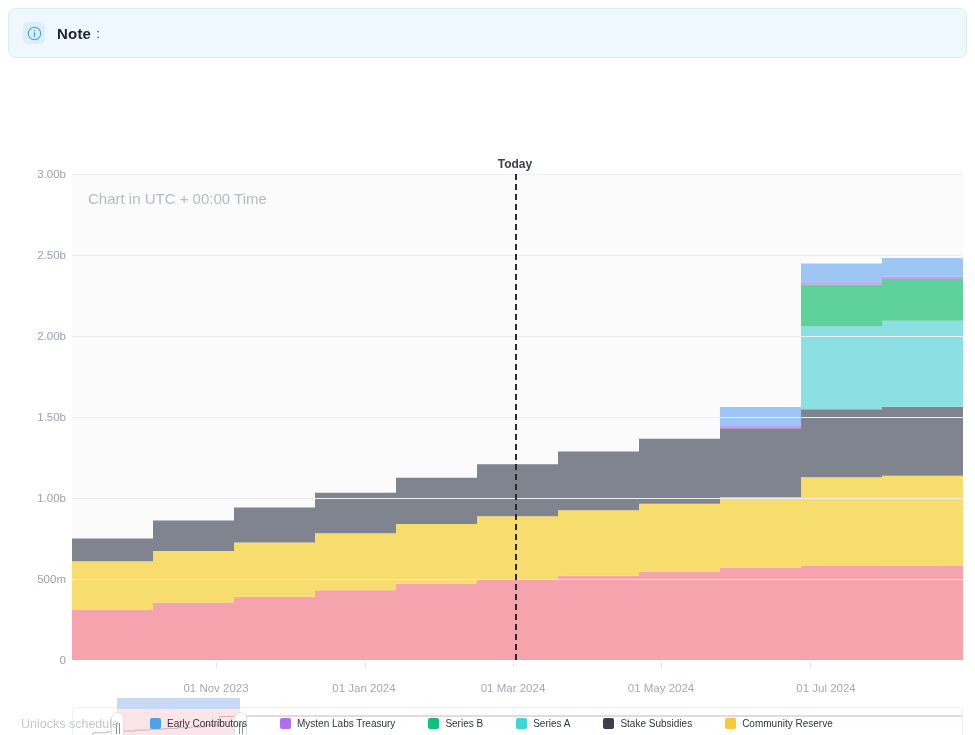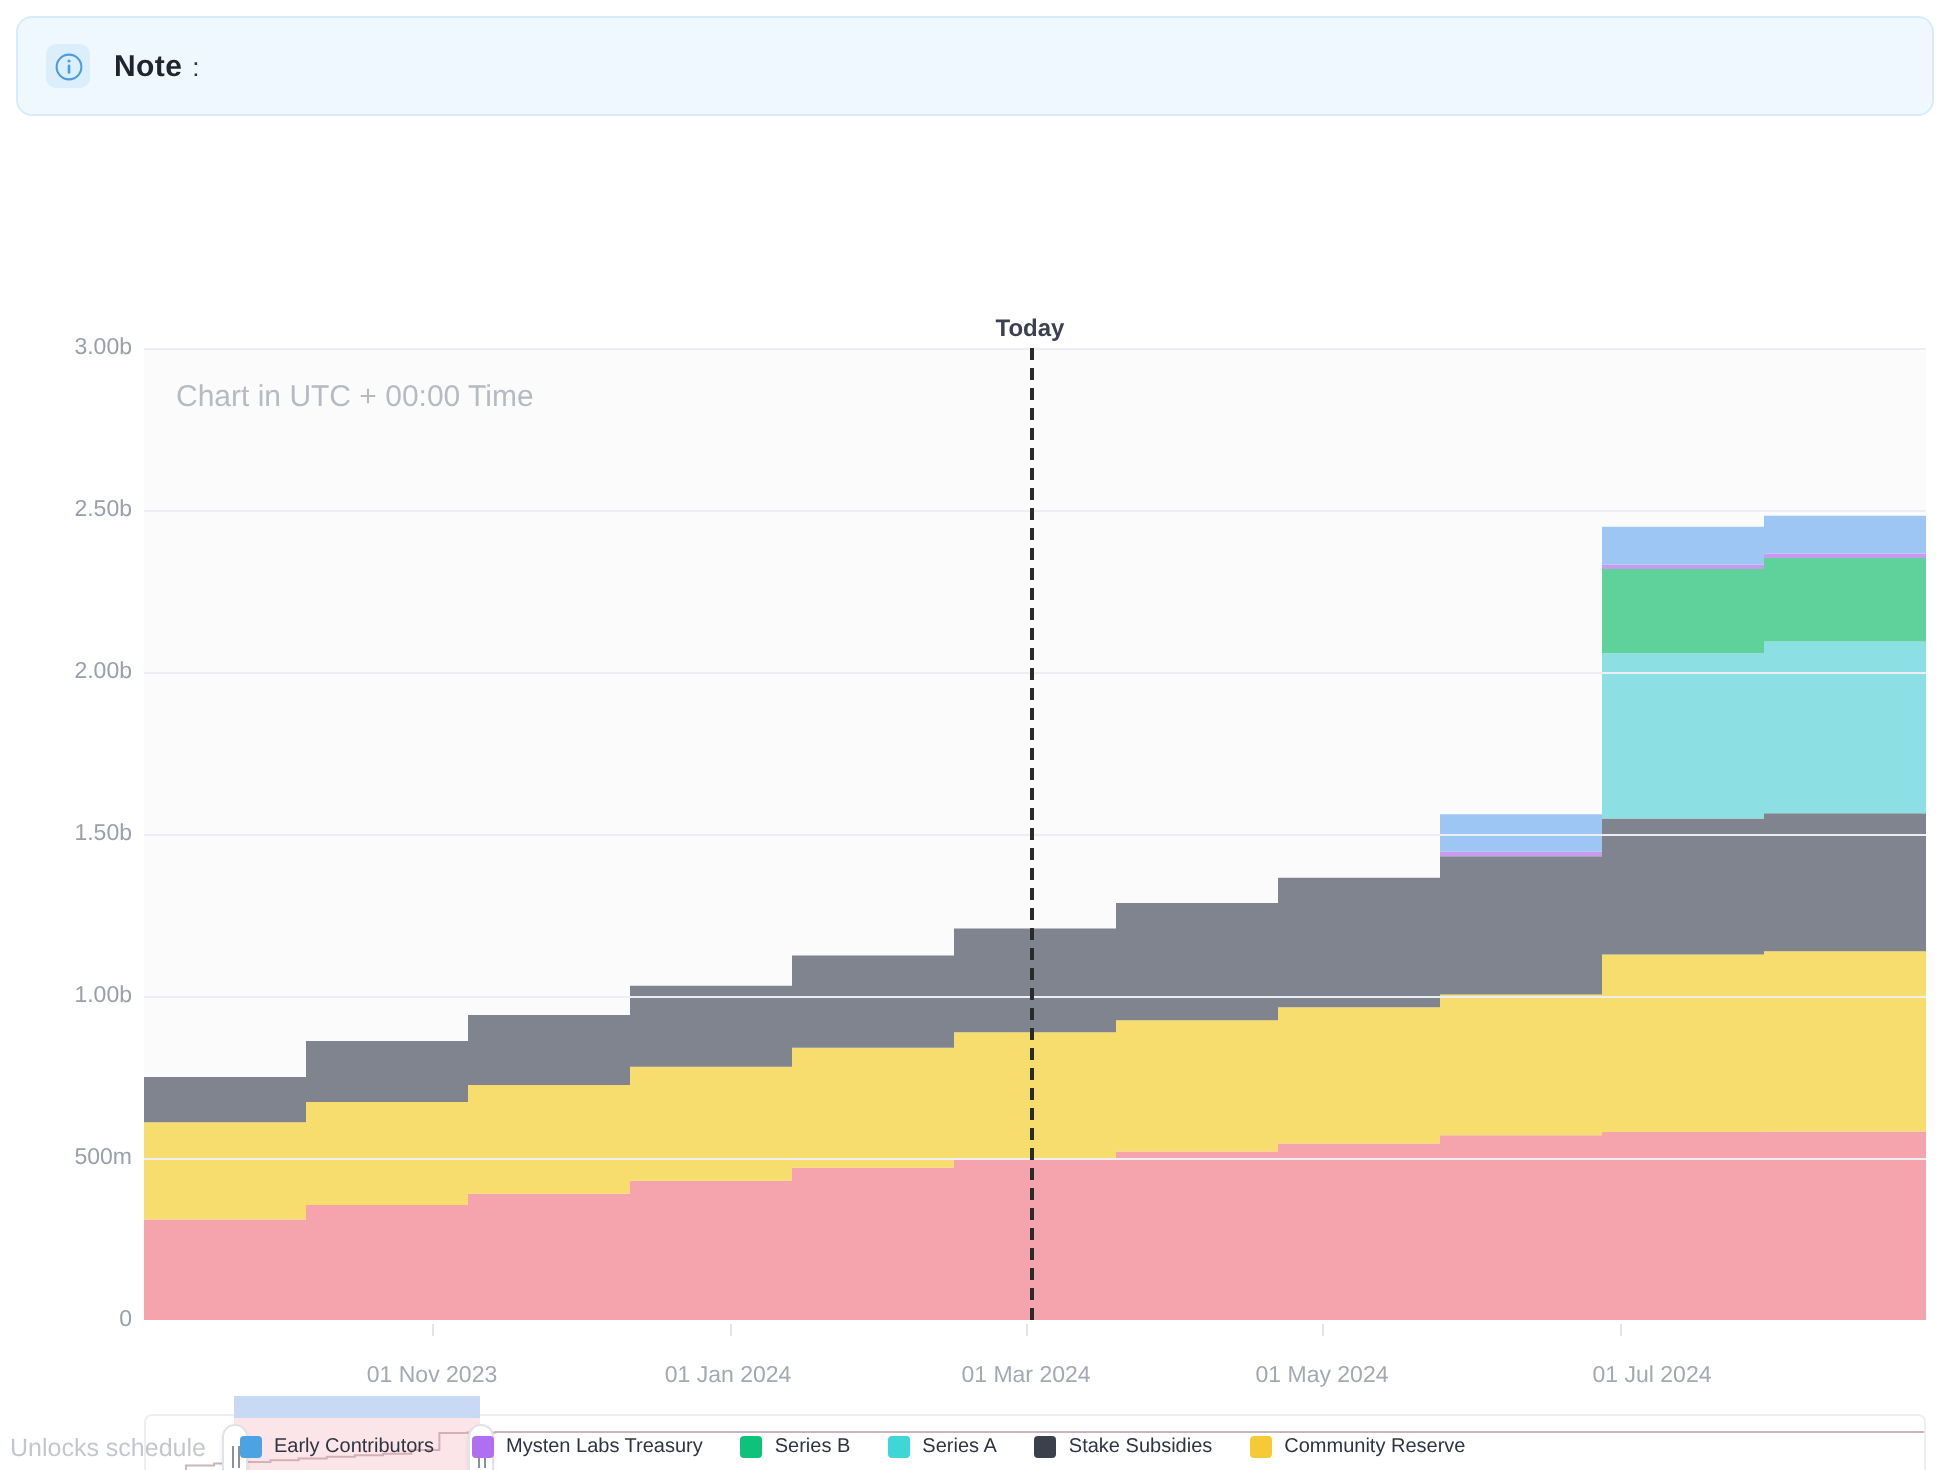--- a/index.html
+++ b/index.html
@@ -180,22 +180,22 @@
     background: #8a9099; margin: 0 1px;
   }
 
   
   #legend {
     position: absolute;
     left: 0; top: 712px;
     width: 819px; height: 23px;
     display: flex;
     align-items: center;
-    gap: 3px;
-    padding-left: 5px;
+    gap: 17px;
+    padding-left: 21px;
   }
   #legend-title {
     font-size: 12.5px;
     color: #c3c7cd;
     margin-right: 14px;
     white-space: nowrap;
   }
   .legend-item {
     display: flex;
     align-items: center;

